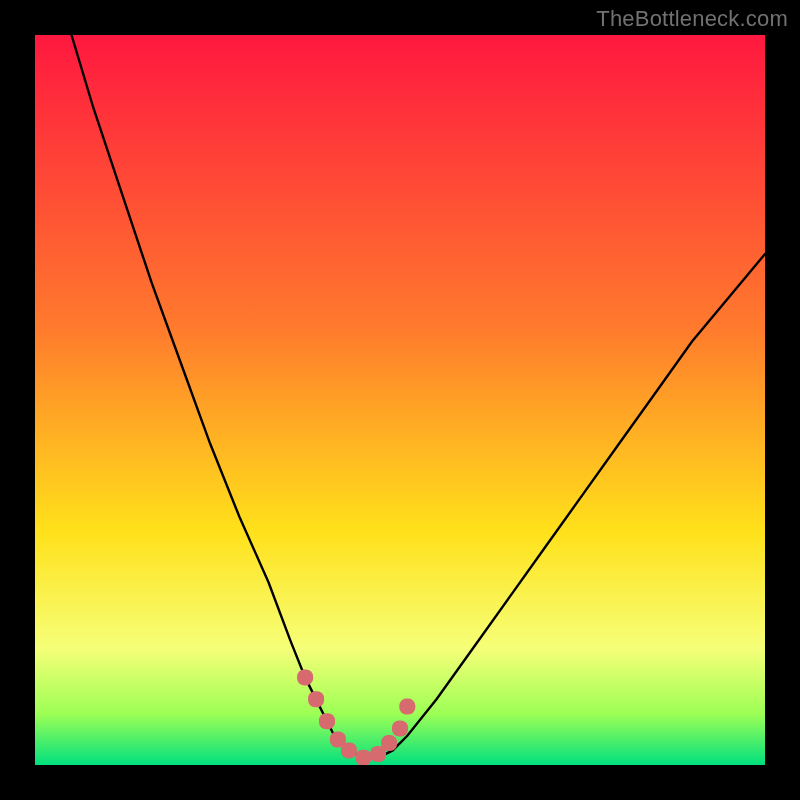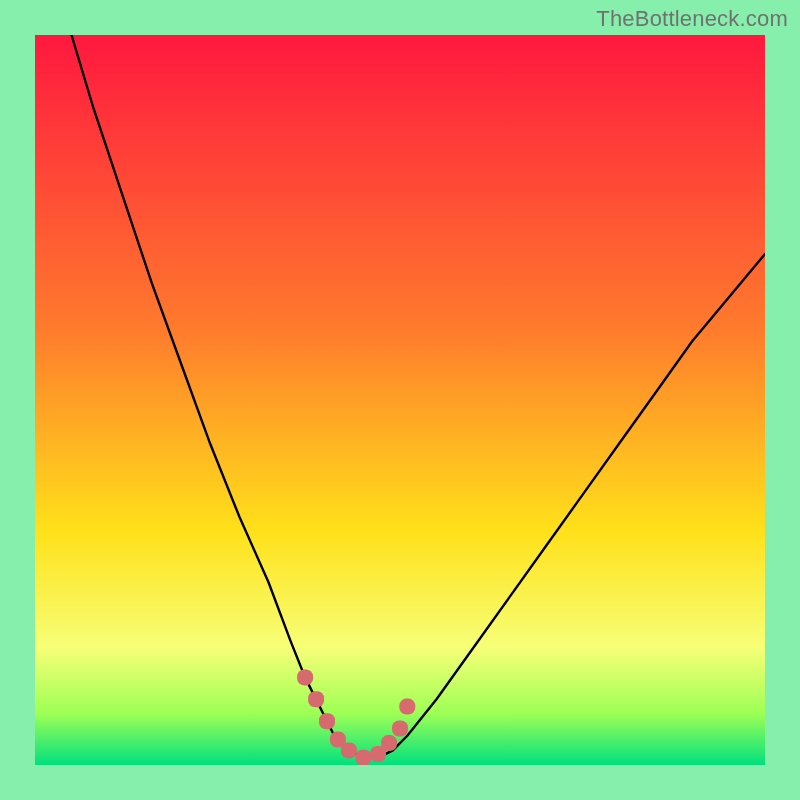--- a/index.html
+++ b/index.html
@@ -5,21 +5,21 @@
   html, body {
     margin: 0;
     padding: 0;
     width: 800px;
     height: 800px;
     overflow: hidden;
   }
   .frame {
     width: 800px;
     height: 800px;
-    background: #86efac;
+    background: #000000;
     position: relative;
   }
   .plot-area {
     position: absolute;
     left: 35px;
     top: 35px;
     width: 730px;
     height: 730px;
   }
   .watermark {

